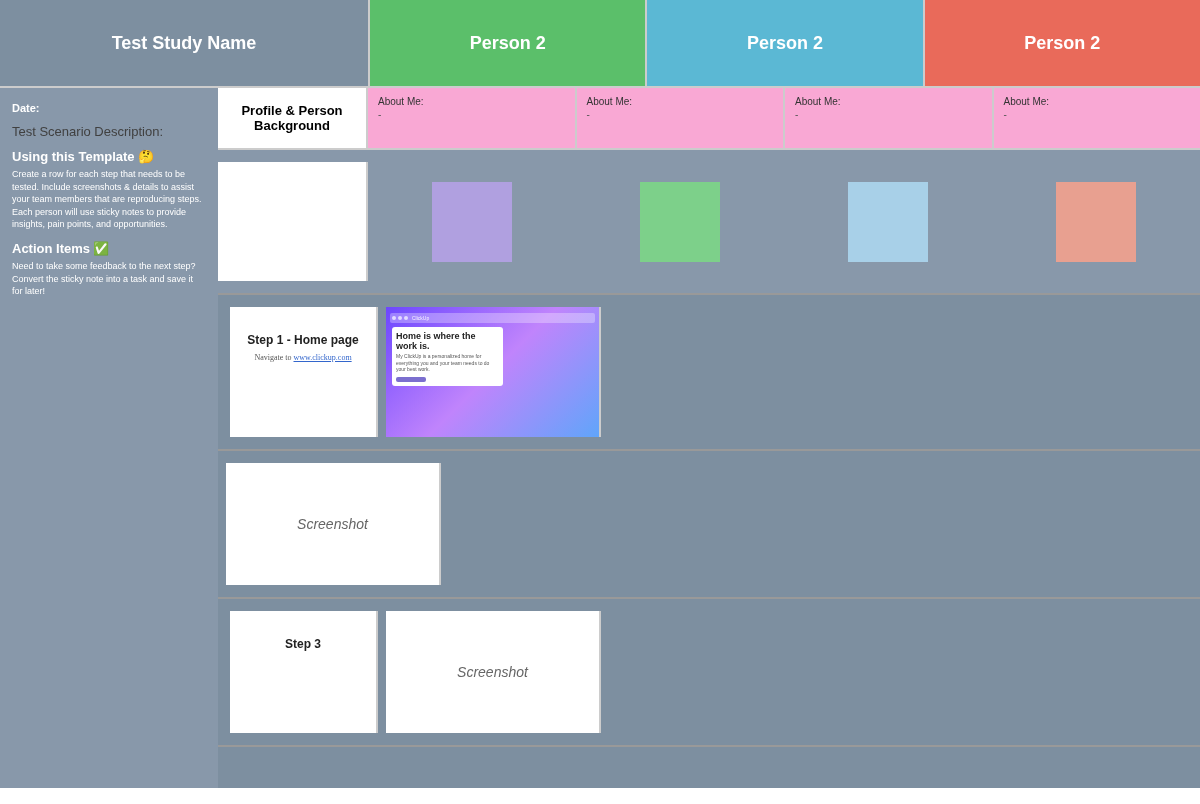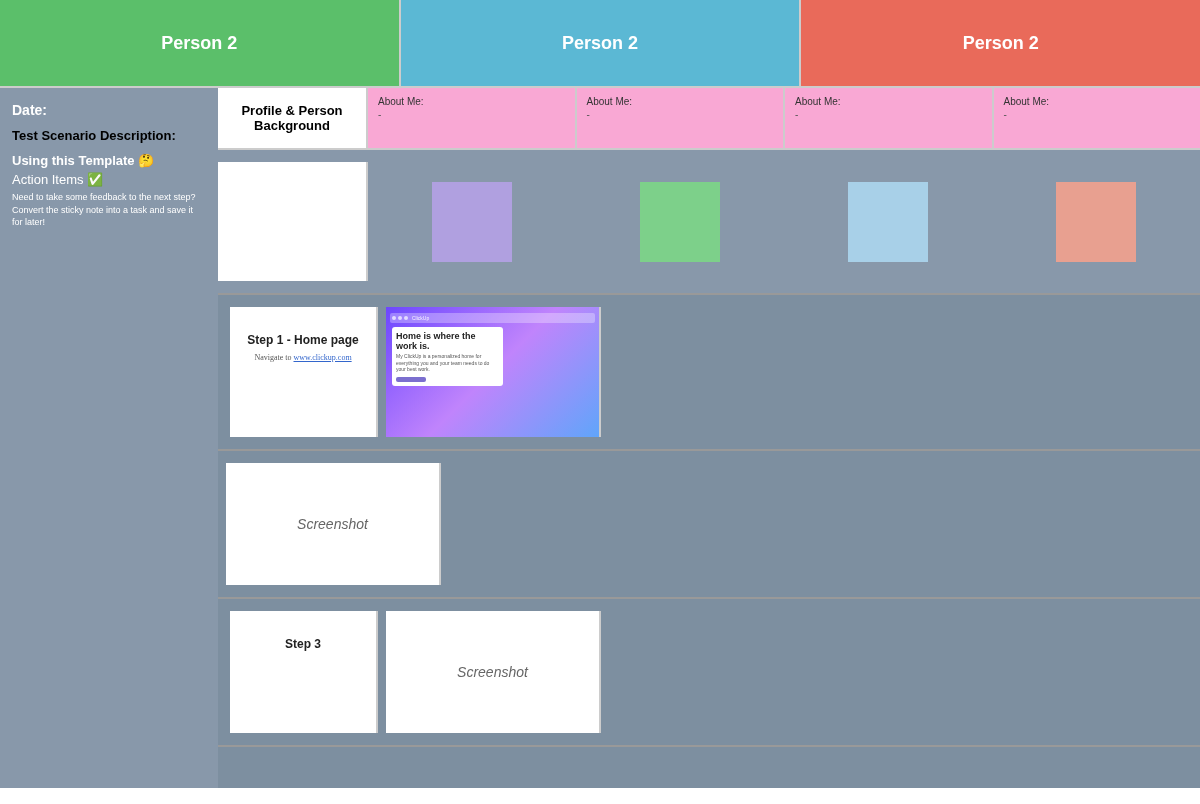--- a/index.html
+++ b/index.html
@@ -50,46 +50,46 @@
     }
 
     
     .sidebar {
       flex: 0 0 218px;
       background: #8898aa;
       padding: 14px 12px;
       min-height: 700px;
     }
     .sidebar-date {
-      font-size: 14px;
+      font-size: 11px;
       font-weight: bold;
       color: #fff;
       margin-bottom: 10px;
     }
     .sidebar-scenario {
       font-size: 13px;
-      font-weight: bold;
-      color: #000000;
+      font-weight: normal;
+      color: #404040;
       margin-bottom: 10px;
     }
     .sidebar-using {
       font-size: 13px;
       font-weight: bold;
       color: #fff;
       margin-bottom: 4px;
     }
     .sidebar-body-text {
       font-size: 9px;
       color: #fff;
       margin-bottom: 10px;
       line-height: 1.4;
     }
     .sidebar-action {
       font-size: 13px;
-      font-weight: normal;
+      font-weight: bold;
       color: #fff;
       margin-bottom: 4px;
     }
     .sidebar-action-body {
       font-size: 9px;
       color: #fff;
       line-height: 1.4;
     }
 
     
@@ -275,20 +275,23 @@
       width: 4px;
       height: 4px;
       background: rgba(255,255,255,0.7);
       border-radius: 50%;
     }
   </style>
 </head>
 <body>
 
 <div class="header-row">
+  <div class="header-study">
+    <span>Test Study Name</span>
+  </div>
   <div class="header-person person-2a">
     <span>Person 2</span>
   </div>
   <div class="header-person person-2b">
     <span>Person 2</span>
   </div>
   <div class="header-person person-2c">
     <span>Person 2</span>
   </div>
 </div>
@@ -297,20 +300,23 @@
 
   <div class="sidebar">
     <div class="sidebar-date">
       <span>Date:</span>
     </div>
     <div class="sidebar-scenario">
       <span>Test Scenario Description:</span>
     </div>
     <div class="sidebar-using">
       <span>Using this Template 🤔</span>
+    </div>
+    <div class="sidebar-body-text">
+      <span>Create a row for each step that needs to be tested. Include screenshots &amp; details to assist your team members that are reproducing steps. Each person will use sticky notes to provide insights, pain points, and opportunities.</span>
     </div>
     <div class="sidebar-action">
       <span>Action Items ✅</span>
     </div>
     <div class="sidebar-action-body">
       <span>Need to take some feedback to the next step? Convert the sticky note into a task and save it for later!</span>
     </div>
   </div>
 
   <div class="grid-area">

